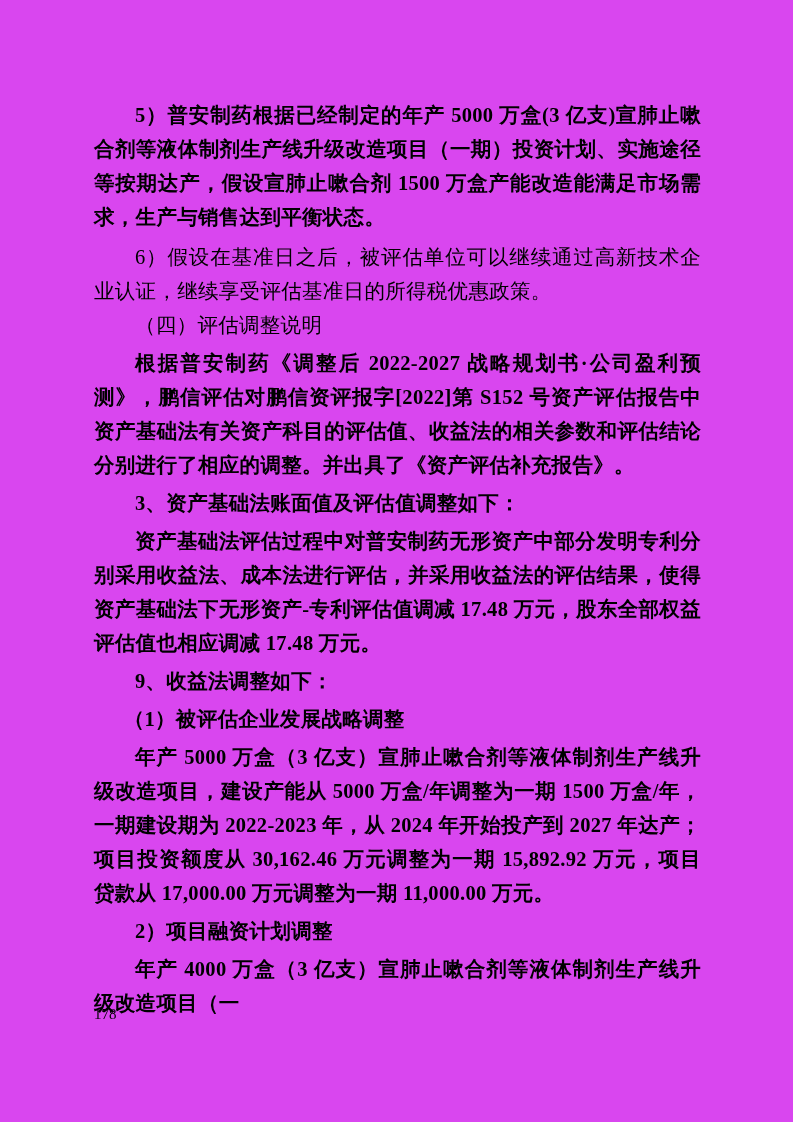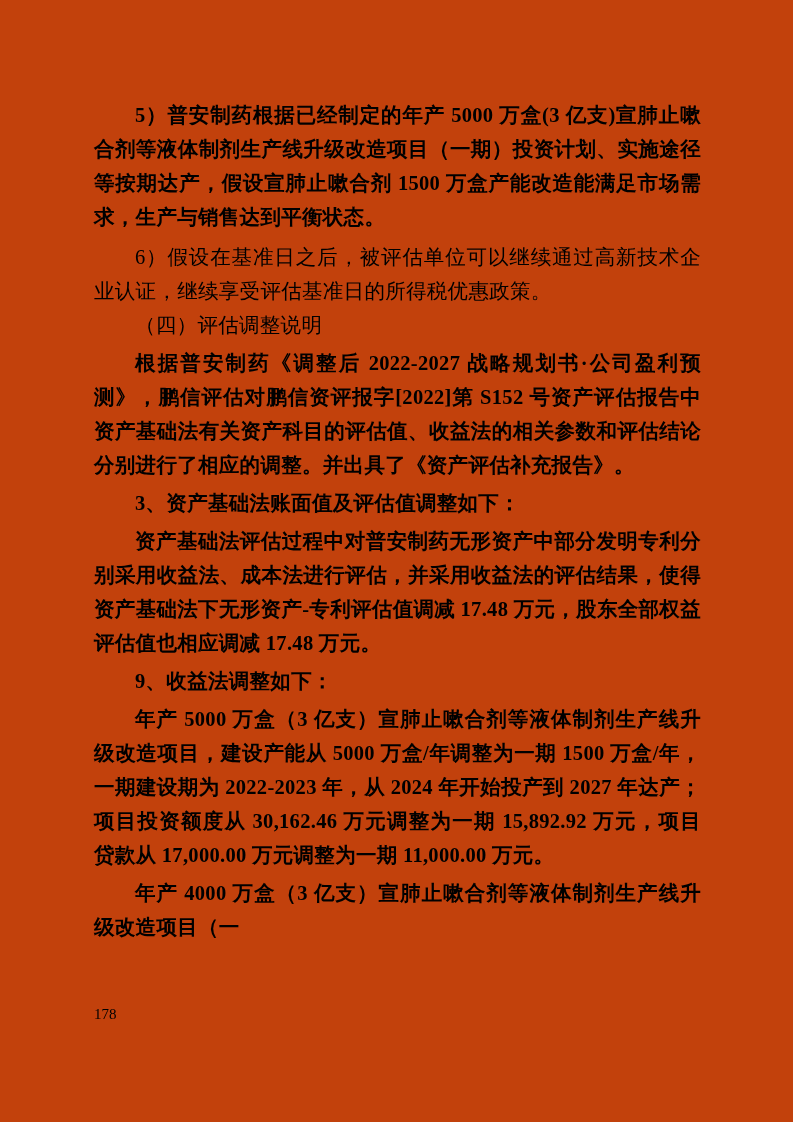--- a/index.html
+++ b/index.html
@@ -4,21 +4,21 @@
 <style>
   html, body {
     margin: 0;
     padding: 0;
     background: #ffffff;
   }
   .page {
     position: relative;
     width: 793px;
     height: 1122px;
-    background: #c2410c;
+    background: #d946ef;
     overflow: hidden;
     font-family: "Liberation Serif", "DejaVu Serif", serif;
     color: #000000;
   }
   .content {
     position: absolute;
     left: 94px;
     top: 98px;
     width: 607px;
   }
@@ -61,17 +61,19 @@
 
 <div class="page">
   <div class="content">
     <p class="b">5）普安制药根据已经制定的年产 5000 万盒(3 亿支)宣肺止嗽合剂等液体制剂生产线升级改造项目（一期）投资计划、实施途径等按期达产，假设宣肺止嗽合剂 1500 万盒产能改造能满足市场需求，生产与销售达到平衡状态。</p>
     <p class="r mt6">6）假设在基准日之后，被评估单位可以继续通过高新技术企业认证，继续享受评估基准日的所得税优惠政策。</p>
     <p class="heading">（四）评估调整说明</p>
     <p class="b mt4">根据普安制药《调整后 2022-2027 战略规划书·公司盈利预测》，鹏信评估对鹏信资评报字[2022]第 S152 号资产评估报告中资产基础法有关资产科目的评估值、收益法的相关参数和评估结论分别进行了相应的调整。并出具了《资产评估补充报告》。</p>
     <p class="b mt4">3、资产基础法账面值及评估值调整如下：</p>
     <p class="b mt4">资产基础法评估过程中对普安制药无形资产中部分发明专利分别采用收益法、成本法进行评估，并采用收益法的评估结果，使得资产基础法下无形资产-专利评估值调减 17.48 万元，股东全部权益评估值也相应调减 17.48 万元。</p>
     <p class="b mt4">9、收益法调整如下：</p>
+    <p class="b mt4 ind-sm">（1）被评估企业发展战略调整</p>
     <p class="b mt4">年产 5000 万盒（3 亿支）宣肺止嗽合剂等液体制剂生产线升级改造项目，建设产能从 5000 万盒/年调整为一期 1500 万盒/年，一期建设期为 2022-2023 年，从 2024 年开始投产到 2027 年达产；项目投资额度从 30,162.46 万元调整为一期 15,892.92 万元，项目贷款从 17,000.00 万元调整为一期 11,000.00 万元。</p>
+    <p class="b mt4">2）项目融资计划调整</p>
     <p class="b mt4">年产 4000 万盒（3 亿支）宣肺止嗽合剂等液体制剂生产线升级改造项目（一</p>
   </div>
   <div class="page-number">178</div>
 </div>
 
 </body></html>

